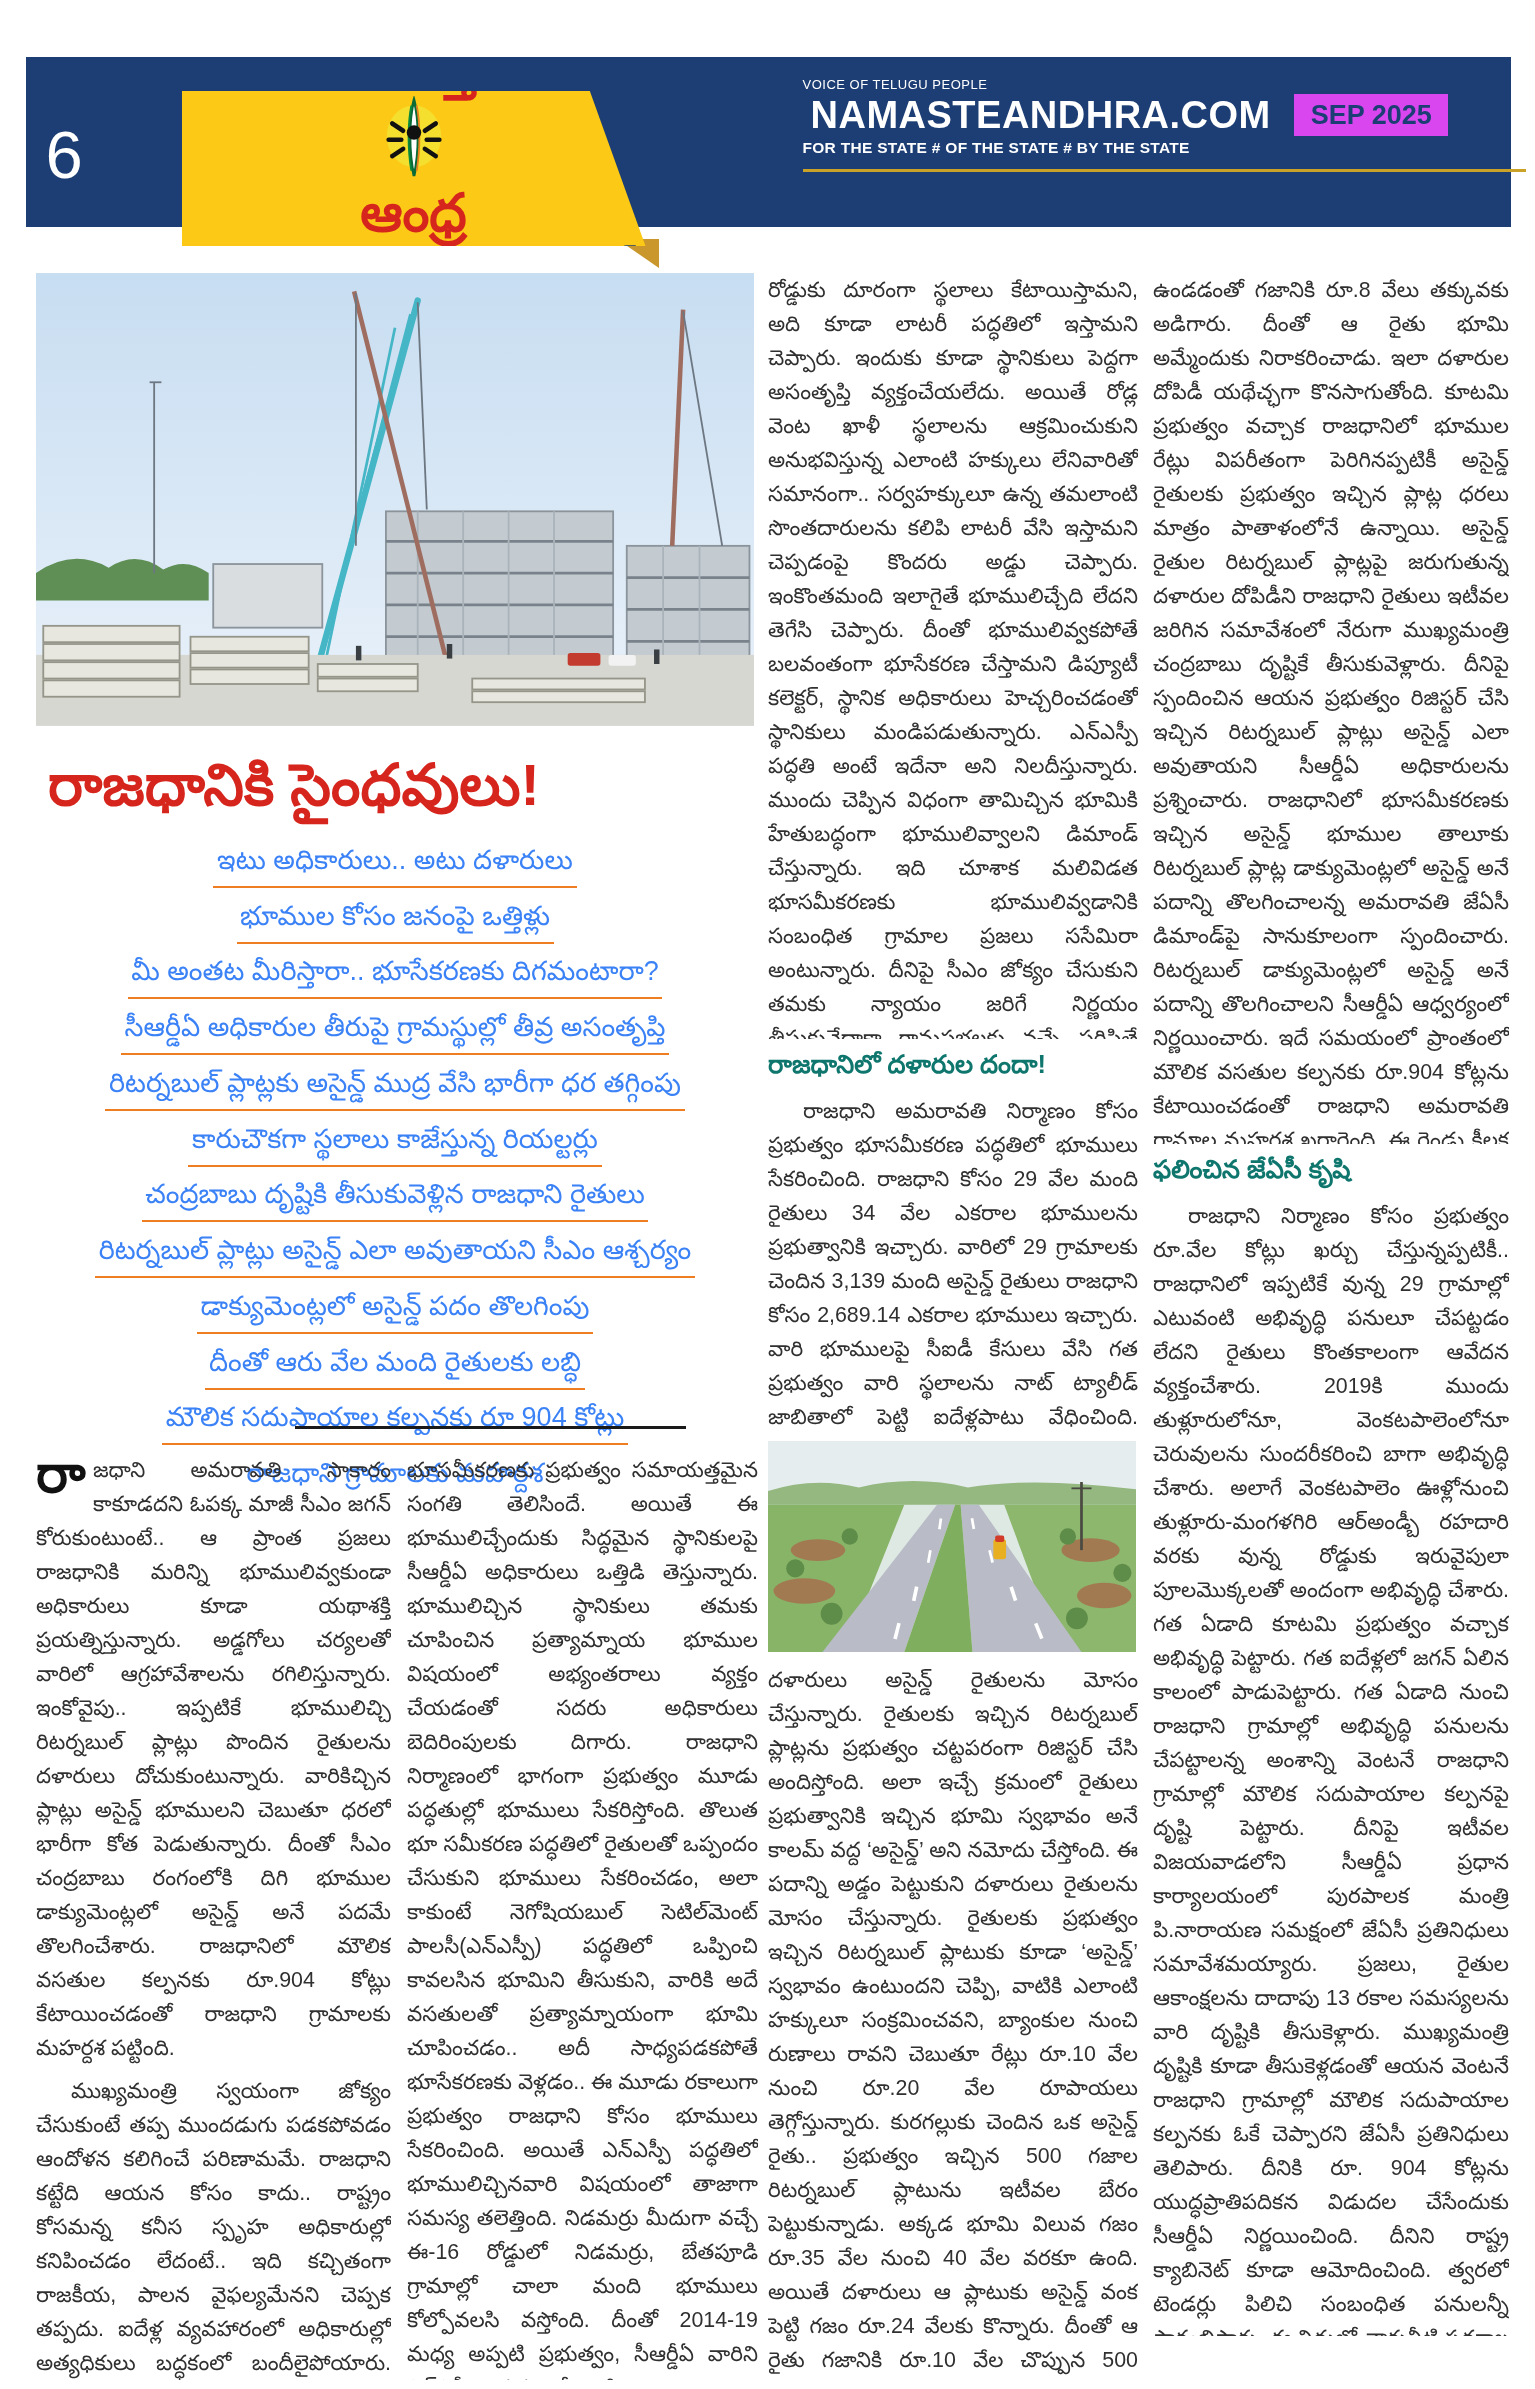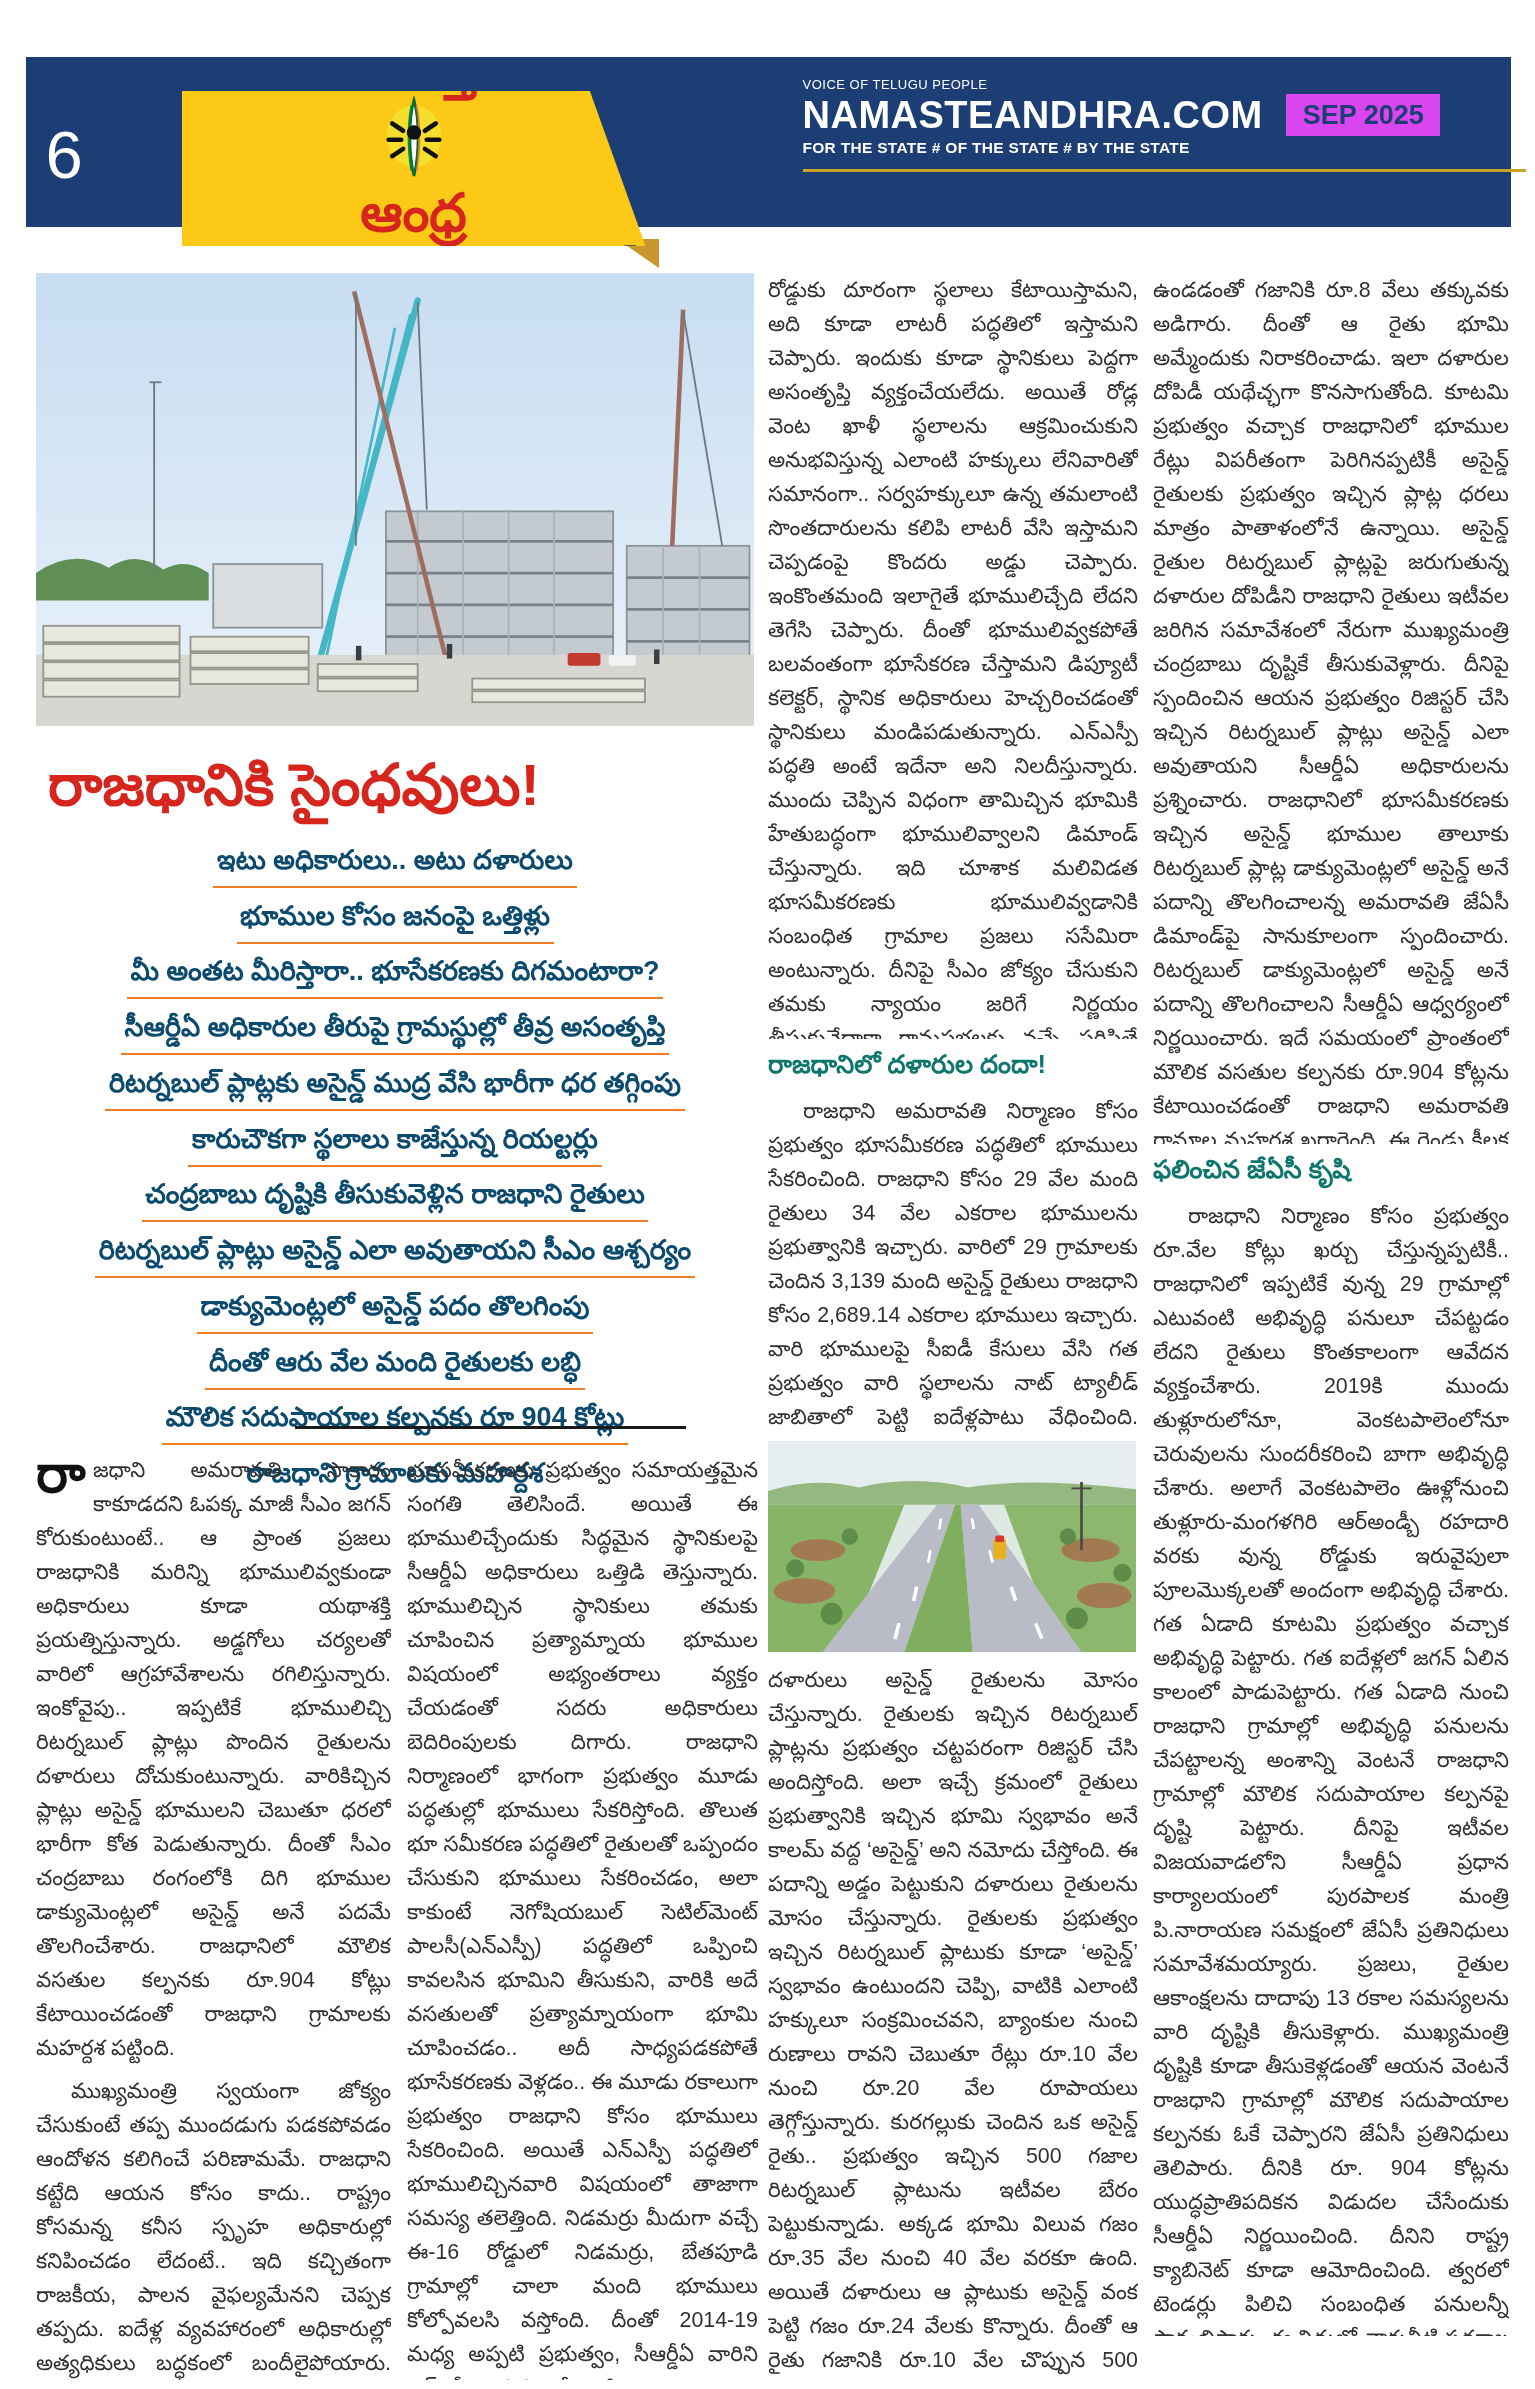--- a/index.html
+++ b/index.html
@@ -13,32 +13,32 @@
         clip-path:polygon(0 0,88% 0,100% 100%,0 100%);
         display:flex;align-items:center;justify-content:center;gap:5.5px;z-index:3;flex-direction:column;}
   .logo-tel{color:#d6251d;font-size:53px;font-weight:800;line-height:1;}
   .logo-suffix{color:#1c3e74;font-size:25.5px;font-weight:800;align-self:flex-end;padding-bottom:20px;}
   .eye{width:58px;height:84px;display:inline-block;}
   .gold-tri{position:absolute;left:591px;top:182px;width:0;height:0;z-index:2;
             border-left:42px solid transparent;border-top:29px solid #c9972b;}
   .mast-right{position:absolute;left:777px;top:20px;width:691px;color:#ffffff;}
   .tag-top{font-size:13px;font-weight:400;letter-spacing:0.5px;}
   .site-row{display:flex;align-items:center;gap:23.6px;margin-top:1.8px;}
-  .site{font-size:38px;font-weight:800;letter-spacing:0.5px;}
+  .site{font-size:38px;font-weight:800;letter-spacing:0.5px;margin-left:8px;}
   .date-badge{background:#d946ef;color:#1c3e74;font-size:27px;font-weight:800;padding:5.5px 16.4px;}
   .tag-bottom{font-size:15.5px;font-weight:700;margin-top:1.8px;letter-spacing:0.3px;}
   .gold-line{margin-top:12.7px;width:723px;height:2.7px;background:#c9a227;}
 
   
   .photo-main{position:absolute;left:36px;top:273px;width:718px;height:453px;overflow:hidden;background:#cfe2f2;}
   .headline{position:absolute;left:36px;top:735px;width:718px;text-align:left;
             color:#d6251d;font-size:58px;font-weight:800;line-height:1.3;margin:12px;}
   .deck{position:absolute;left:36px;top:844px;width:718px;text-align:center;}
   .deck-line{margin-bottom:11.8px;line-height:1.25;}
-  .deck-line span{display:inline-block;color:#0c4a6e;font-size:27px;font-weight:700;
+  .deck-line span{display:inline-block;color:#3b82f6;font-size:27px;font-weight:400;
                   border-bottom:2.7px solid #ef7d22;padding:0 3.6px 8.2px 3.6px;}
   .deck-line.no-u span{border-bottom:none;}
   .deck-divider{position:absolute;left:295px;top:1426px;width:391px;height:2.7px;background:#1a1a1a;}
 
   
   .bodycol{position:absolute;text-align:justify;font-size:21.4px;line-height:34px;color:#303030;}
   .bodycol p{margin:0 0 9px 0;}
   .indent{text-indent:35px;}
   .col1{left:36px;top:1453px;width:355px;height:927px;overflow:hidden;}
   .col2{left:407px;top:1453px;width:351px;height:927px;overflow:hidden;}

